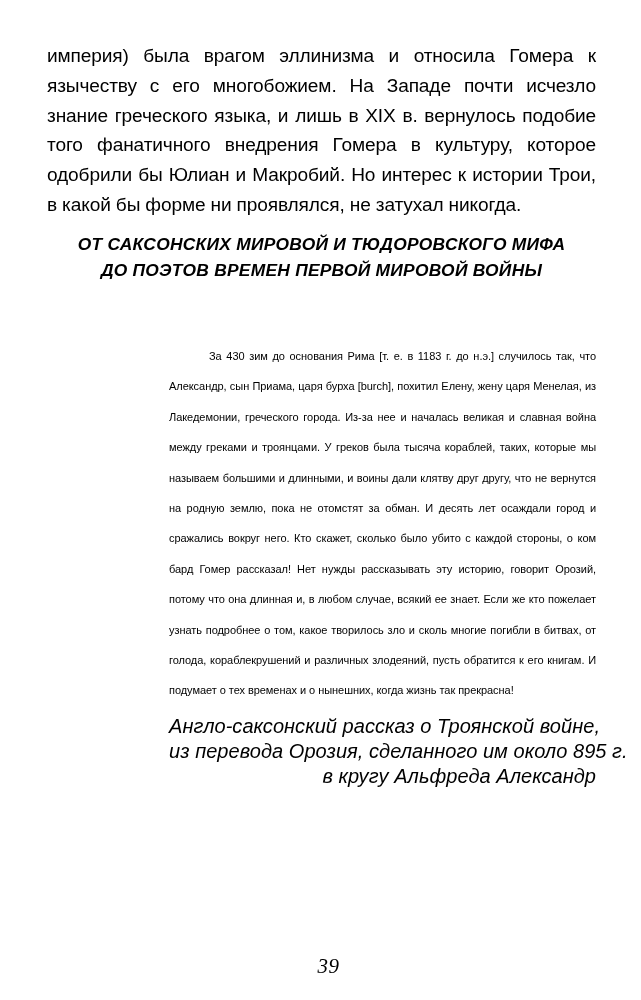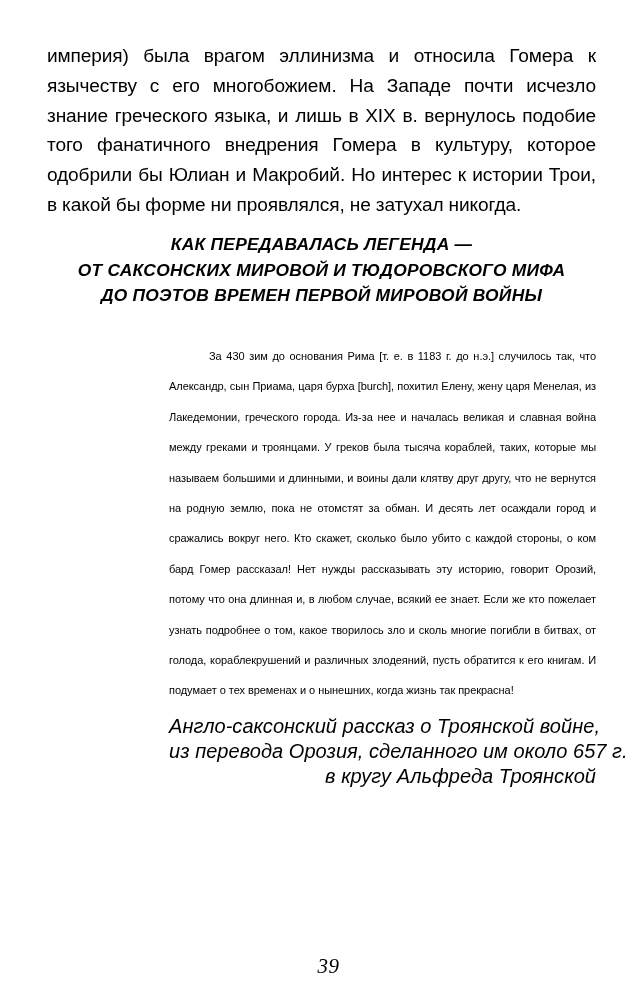--- a/index.html
+++ b/index.html
@@ -121,30 +121,29 @@
 </head>
 <body>
 
 <div class="page">
 
   <div class="body-col" id="para-top">
     <p class="para">империя) была врагом эллинизма и относила Гомера к язычеству с его многобожием. На Западе почти исчезло знание греческого языка, и лишь в XIX в. вернулось подобие того фанатичного внедрения Гомера в культуру, которое одобрили бы Юлиан и Макробий. Но интерес к истории Трои, в какой бы форме ни проявлялся, не затухал никогда.</p>
   </div>
 
   <div class="heading">
-    <span class="hline">КАК ПЕРЕДАВАЛАСЬ ЛЕГЕНДА —</span>
     <span class="hline">ОТ САКСОНСКИХ МИРОВОЙ И ТЮДОРОВСКОГО МИФА</span>
     <span class="hline">ДО ПОЭТОВ ВРЕМЕН ПЕРВОЙ МИРОВОЙ ВОЙНЫ</span>
   </div>
 
   <div class="quote">
     <p class="quote-body">За 430 зим до основания Рима [т. е. в 1183 г. до н.э.] случилось так, что Александр, сын Приама, царя бурха [burch], похитил Елену, жену царя Менелая, из Лакедемонии, греческого города. Из-за нее и началась великая и славная война между греками и троянцами. У греков была тысяча кораблей, таких, которые мы называем большими и длинными, и воины дали клятву друг другу, что не вернутся на родную землю, пока не отомстят за обман. И десять лет осаждали город и сражались вокруг него. Кто скажет, сколько было убито с каждой стороны, о ком бард Гомер рассказал! Нет нужды рассказывать эту историю, говорит Орозий, потому что она длинная и, в любом случае, всякий ее знает. Если же кто пожелает узнать подробнее о том, какое творилось зло и сколь многие погибли в битвах, от голода, кораблекрушений и различных злодеяний, пусть обратится к его книгам. И подумает о тех временах и о нынешних, когда жизнь так прекрасна!</p>
     <div class="attribution">
       <span class="aline">Англо-саксонский рассказ о Троянской войне,</span>
-      <span class="aline">из перевода Орозия, сделанного им около 657 г.</span>
-      <span class="aline">в кругу Альфреда Троянской</span>
+      <span class="aline">из перевода Орозия, сделанного им около 895 г.</span>
+      <span class="aline">в кругу Альфреда Александр</span>
     </div>
   </div>
 
 
   <div class="folio">39</div>
 
 </div>
 
 </body></html>

